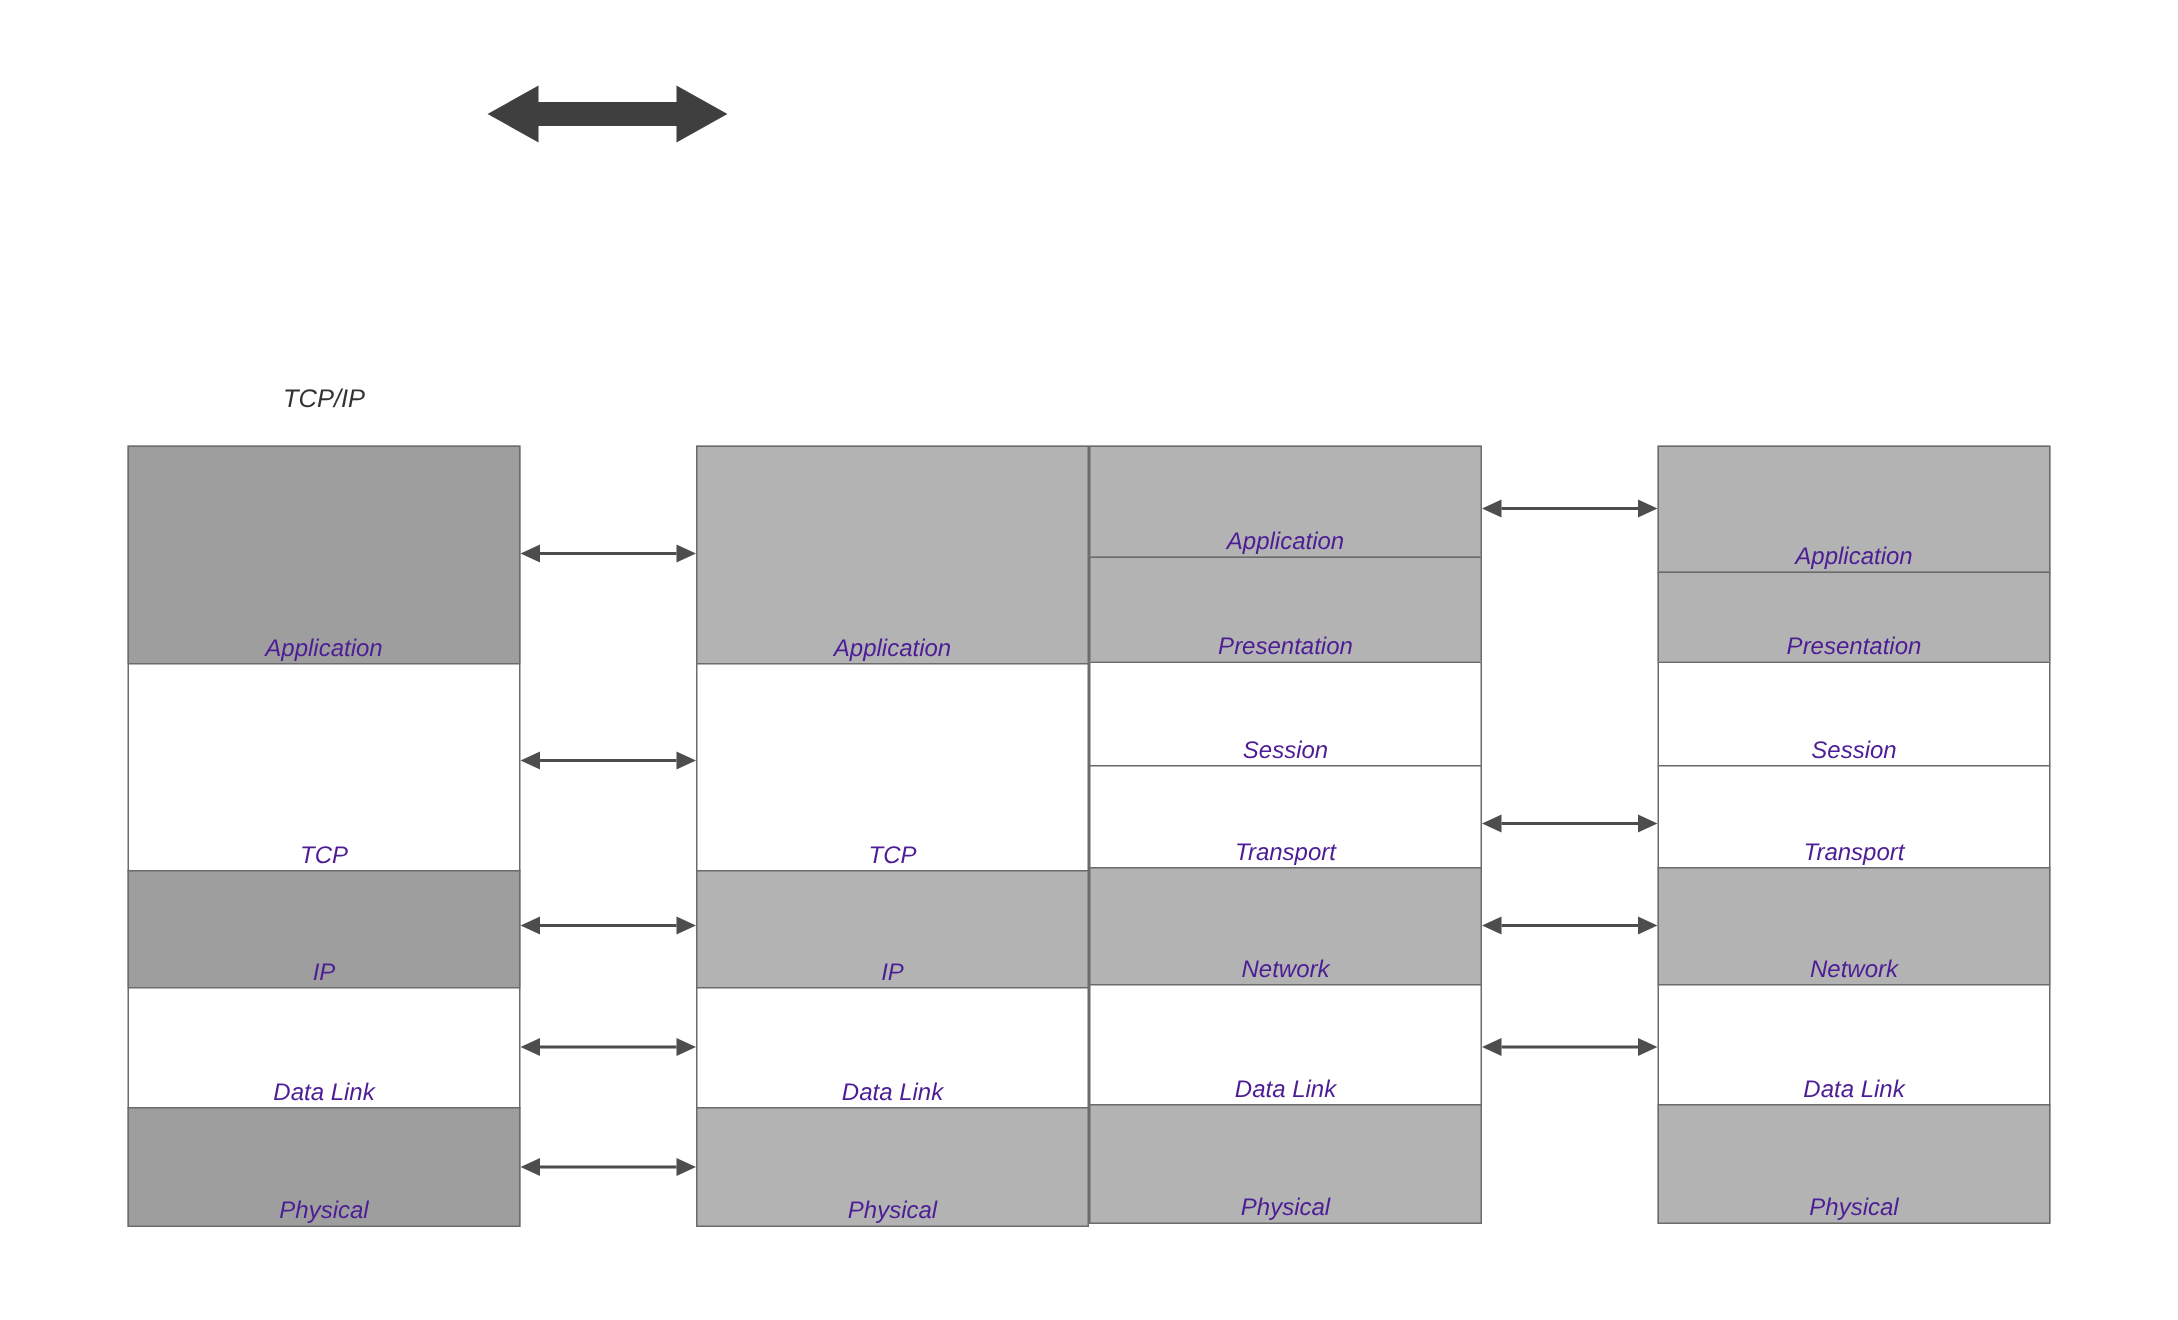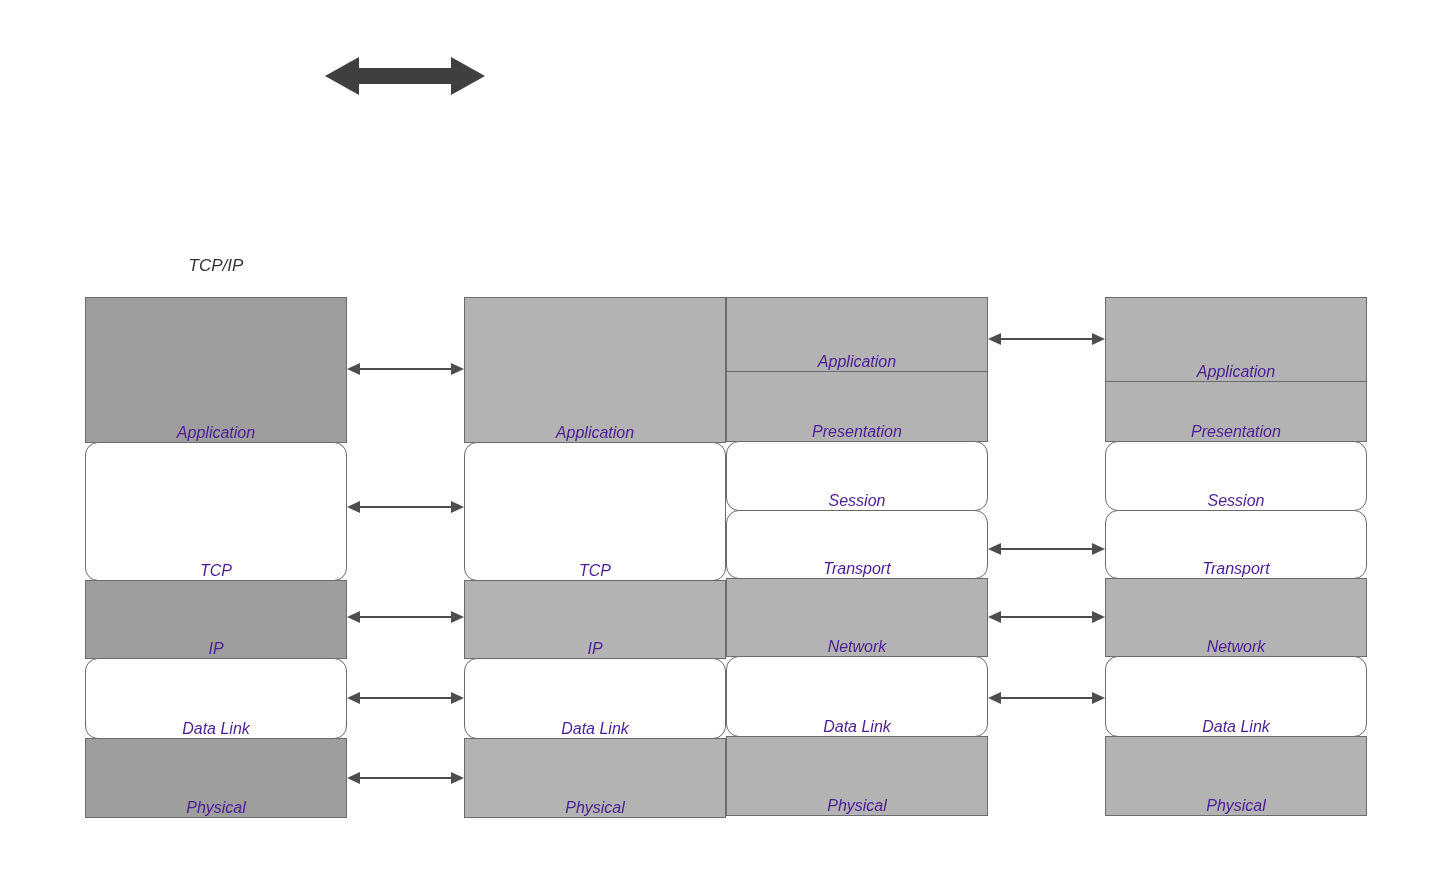--- a/index.html
+++ b/index.html
@@ -62,21 +62,21 @@
     font-size: 16px;
     color: #4c1d95;
     text-align: center;
     margin-top: -1px;
     background: #ffffff;
   }
   .layer:first-child { margin-top: 0; }
 
   .shade-dark  { background: #9e9e9e; }
   .shade-mid   { background: #b3b3b3; }
-  .shade-light { background: #ffffff; border-radius: 13px; }
+  .shade-light { background: #ffffff; }
 
   
   .connector {
     position: absolute;
     height: 22px;
   }
   .conn-left  { left: 347px; width: 117px; }
   .conn-right { left: 988px; width: 117px; }
 
   svg { display: block; overflow: visible; }

